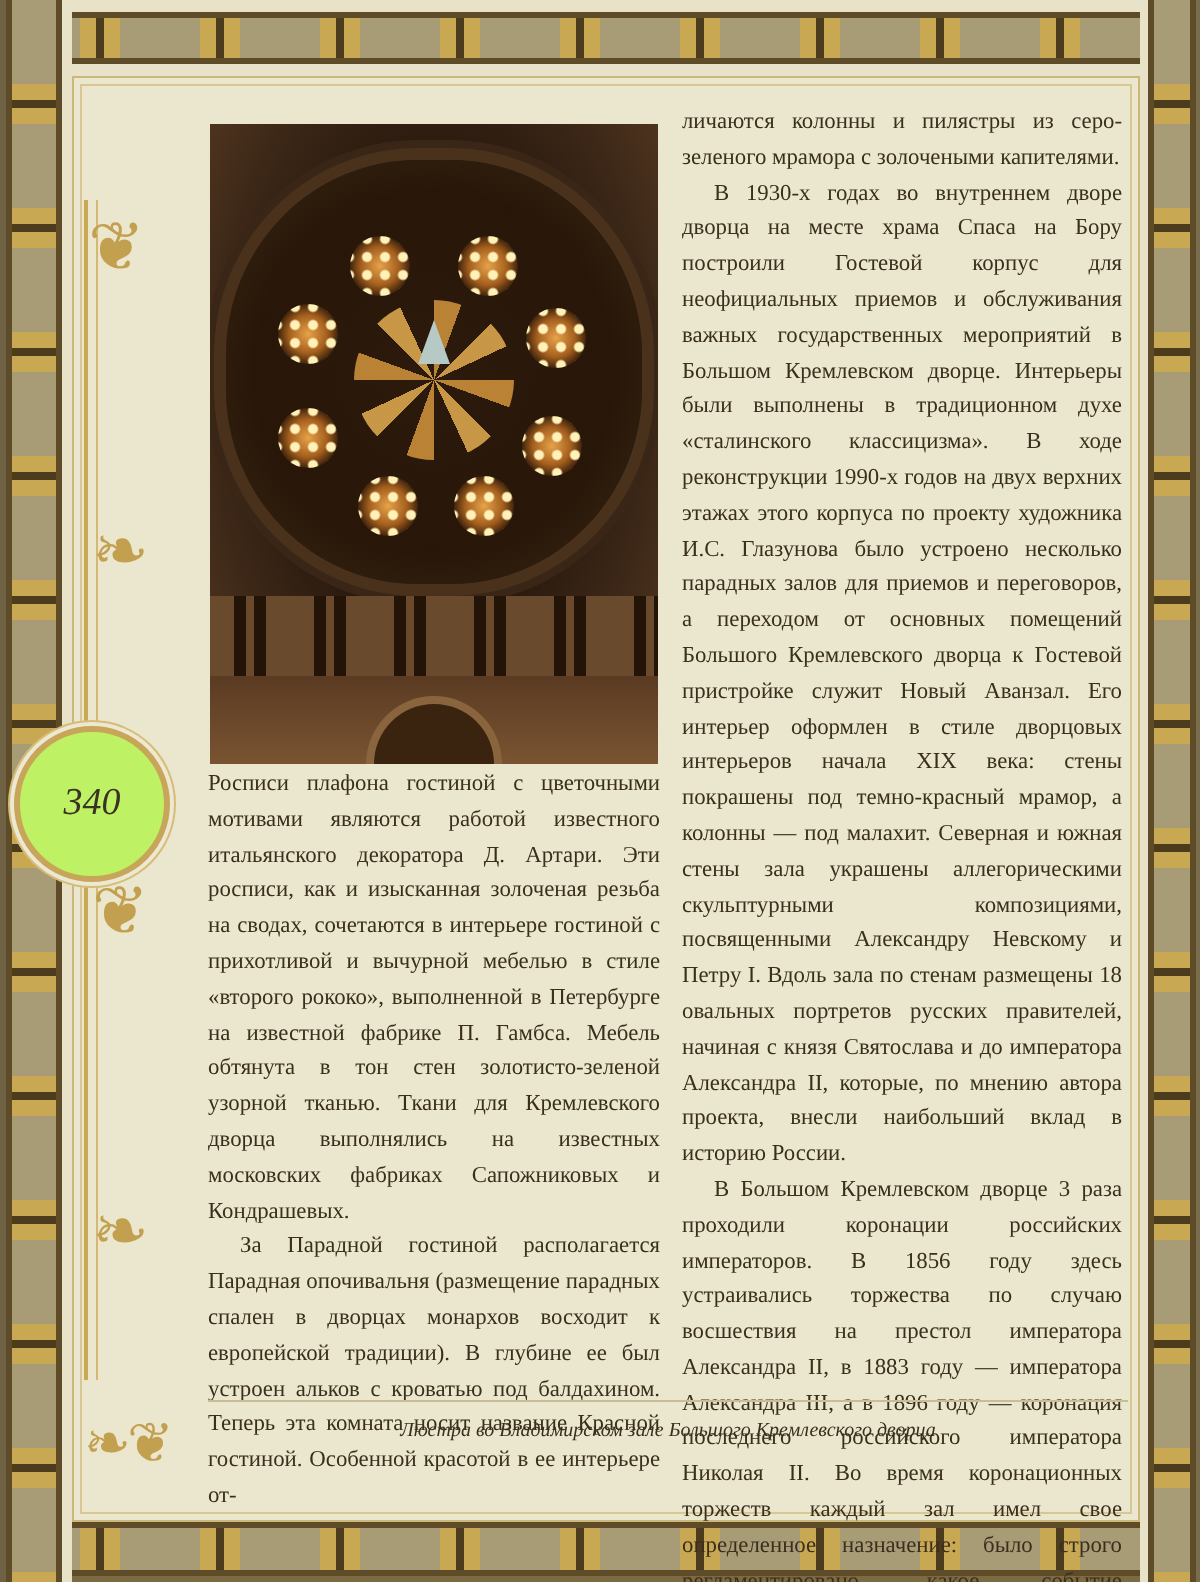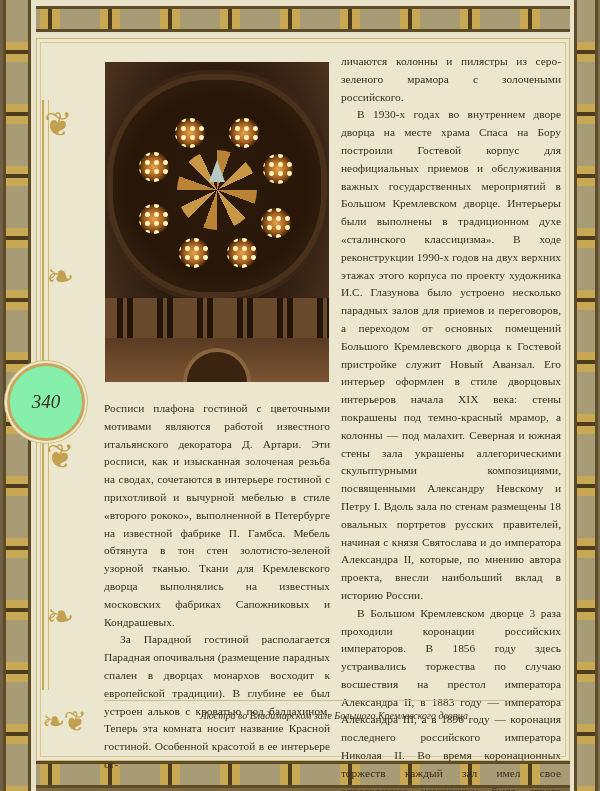--- a/index.html
+++ b/index.html
@@ -24,41 +24,41 @@
     }
     .border.right { right: 0; top: 0; width: 30px; height: 791px; background:
         linear-gradient(90deg, #e8e3c8 0 4px, #5e4c28 4px 7px, transparent 7px 25px, #5e4c28 25px 28px, #7a6d4d 28px 30px),
         repeating-linear-gradient(180deg, #a89c76 0 42px, #c9a853 42px 50px, #4c3b1c 50px 54px, #c9a853 54px 62px);
     }
     .inner-rule { position: absolute; left: 36px; top: 38px; right: 30px; bottom: 30px; border: 1px solid #cdb77a; box-shadow: inset 0 0 0 3px #ebe7cf, inset 0 0 0 4px #d8c793; }
 
     
     .scroll-rail { position: absolute; left: 42px; top: 100px; width: 4px; height: 590px; border-left: 2px solid #c9a853; border-right: 1px solid #d4b873; }
     .scroll-orn { position: absolute; color: #c3a04f; font-size: 34px; line-height: 1; }
-    .page-medallion { position: absolute; left: 7px; top: 363px; width: 72px; height: 72px; border-radius: 50%; background: #86efac; border: 3px solid #c8a659; box-shadow: 0 0 0 2px #ece8d3, 0 0 0 3px #d6bd77; display: flex; align-items: center; justify-content: center; }
+    .page-medallion { position: absolute; left: 7px; top: 363px; width: 72px; height: 72px; border-radius: 50%; background: #bef264; border: 3px solid #c8a659; box-shadow: 0 0 0 2px #ece8d3, 0 0 0 3px #d6bd77; display: flex; align-items: center; justify-content: center; }
     .page-num { font-family: "Liberation Serif", serif; font-style: italic; font-size: 19px; color: #3b3222; }
 
     
     .photo { position: absolute; left: 105px; top: 62px; width: 224px; height: 320px; overflow: hidden;
       background: radial-gradient(ellipse at 50% 42%, #3a2412 0%, #2a1a0e 45%, #3d2818 70%, #5a3c22 100%); }
     .photo .dome { position: absolute; left: 8px; top: 18px; width: 208px; height: 212px; border-radius: 46%; background: radial-gradient(circle at 50% 50%, #2c1a0c 0%, #281709 60%, #3b2614 100%); box-shadow: 0 0 0 6px #4a311c, 0 0 0 10px #3a2616; }
     .photo .lamp { position: absolute; width: 30px; height: 30px; border-radius: 50%;
       background: radial-gradient(circle, #fff1b8 0 2px, transparent 3px) 4px 6px/9px 9px, radial-gradient(circle, #e7a24a 0%, #a45f1e 45%, rgba(80,40,10,0.2) 75%, transparent 80%); }
     .photo .center { position: absolute; left: 72px; top: 88px; width: 80px; height: 80px; border-radius: 50%;
       background: conic-gradient(#c98e3a 0 20deg, transparent 20deg 45deg, #d9a54d 45deg 65deg, transparent 65deg 90deg, #c98e3a 90deg 110deg, transparent 110deg 135deg, #d9a54d 135deg 155deg, transparent 155deg 180deg, #c98e3a 180deg 200deg, transparent 200deg 225deg, #d9a54d 225deg 245deg, transparent 245deg 270deg, #c98e3a 270deg 290deg, transparent 290deg 315deg, #d9a54d 315deg 335deg, transparent 335deg 360deg); opacity: 0.9; }
     .photo .glass { position: absolute; left: 104px; top: 98px; width: 16px; height: 22px; background: #b7c9c4; clip-path: polygon(50% 0, 100% 100%, 0 100%); }
     .photo .windows { position: absolute; left: 0; right: 0; top: 236px; height: 40px; background: repeating-linear-gradient(90deg, #6a4a2c 0 12px, #241408 12px 18px, #6a4a2c 18px 22px, #241408 22px 28px, #6a4a2c 28px 40px); }
     .photo .lower { position: absolute; left: 0; right: 0; top: 276px; bottom: 0; background: linear-gradient(180deg, #5a3b22, #7a5432); }
     .photo .arch { position: absolute; left: 82px; top: 290px; width: 60px; height: 40px; border-radius: 30px 30px 0 0; background: #3a2410; box-shadow: 0 0 0 4px #8a643c; }
 
     
     .col { position: absolute; font-size: 11.4px; line-height: 17.8px; color: #3a2f1d; text-align: justify; }
     .col p { margin: 0; }
     .col p.indent { text-indent: 16px; }
-    .col-left { left: 104px; top: 400px; width: 226px; }
+    .col-left { left: 104px; top: 384px; width: 226px; }
     .col-right { left: 341px; top: 53px; width: 220px; }
 
     .sep { position: absolute; left: 104px; top: 700px; width: 460px; height: 1px; background: #c9bd95; }
     .caption { position: absolute; left: 104px; top: 707px; width: 460px; text-align: center; font-style: italic; font-size: 10px; line-height: 17px; color: #3a2f1d; }
 
     
     .flourish { position: absolute; left: 42px; top: 705px; color: #c3a04f; font-size: 28px; letter-spacing: -2px; }
   </style>
 </head>
 <body>
@@ -97,21 +97,21 @@
     <div class="lower"></div>
     <div class="arch"></div>
   </div>
 
   <div class="col col-left">
     <p>Росписи плафона гостиной с цветочными мотивами являются работой известного итальянского декоратора Д. Артари. Эти росписи, как и изысканная золоченая резьба на сводах, сочетаются в интерьере гостиной с прихотливой и вычурной мебелью в стиле «второго рококо», выполненной в Петербурге на известной фабрике П. Гамбса. Мебель обтянута в тон стен золотисто-зеленой узорной тканью. Ткани для Кремлевского дворца выполнялись на известных московских фабриках Сапожниковых и Кондрашевых.</p>
     <p class="indent">За Парадной гостиной располагается Парадная опочивальня (размещение парадных спален в дворцах монархов восходит к европейской традиции). В глубине ее был устроен альков с кроватью под балдахином. Теперь эта комната носит название Красной гостиной. Особенной красотой в ее интерьере от-</p>
   </div>
 
   <div class="col col-right">
-    <p>личаются колонны и пилястры из серо-зеленого мрамора с золочеными российского.</p>
+    <p>личаются колонны и пилястры из серо-зеленого мрамора с золочеными капителями.</p>
     <p class="indent">В 1930-х годах во внутреннем дворе дворца на месте храма Спаса на Бору построили Гостевой корпус для неофициальных приемов и обслуживания важных государственных мероприятий в Большом Кремлевском дворце. Интерьеры были выполнены в традиционном духе «сталинского классицизма». В ходе реконструкции 1990-х годов на двух верхних этажах этого корпуса по проекту художника И.С. Глазунова было устроено несколько парадных залов для приемов и переговоров, а переходом от основных помещений Большого Кремлевского дворца к Гостевой пристройке служит Новый Аванзал. Его интерьер оформлен в стиле дворцовых интерьеров начала XIX века: стены покрашены под темно-красный мрамор, а колонны — под малахит. Северная и южная стены зала украшены аллегорическими скульптурными композициями, посвященными Александру Невскому и Петру I. Вдоль зала по стенам размещены 18 овальных портретов русских правителей, начиная с князя Святослава и до императора Александра II, которые, по мнению автора проекта, внесли наибольший вклад в историю России.</p>
     <p class="indent">В Большом Кремлевском дворце 3 раза проходили коронации российских императоров. В 1856 году здесь устраивались торжества по случаю восшествия на престол императора Александра II, в 1883 году — императора Александра III, а в 1896 году — коронация последнего российского императора Николая II. Во время коронационных торжеств каждый зал имел свое определенное назначение: было строго регламентировано, какое событие празднества происходит в определенном зале и кто может в нем находиться. Во время</p>
   </div>
 
   <div class="sep"></div>
   <div class="caption">
     <div>Люстра во Владимирском зале Большого Кремлевского дворца</div>
   </div>
 
   <div class="flourish">❧❦</div>

